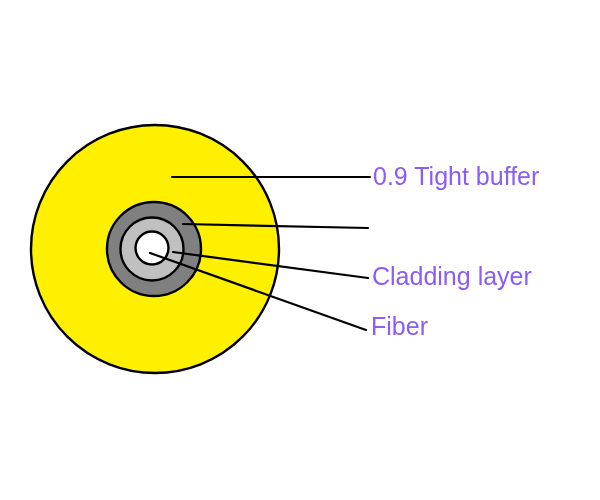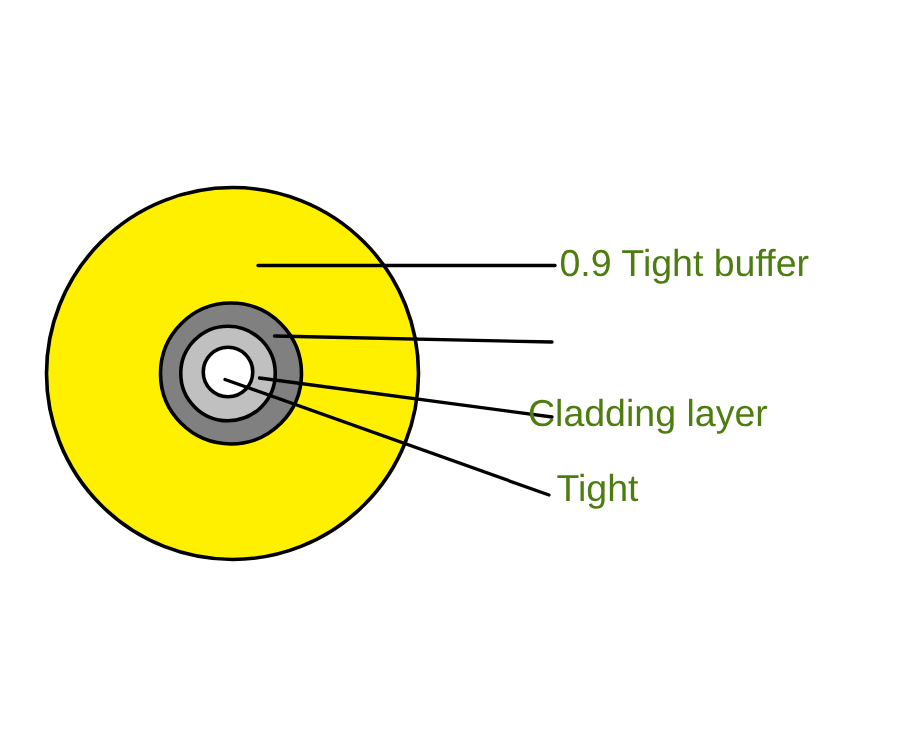--- a/index.html
+++ b/index.html
@@ -22,28 +22,28 @@
   #cable-svg {
     position: absolute;
     left: 0;
     top: 0;
     display: block;
   }
   .label-text {
     position: absolute;
     font-family: "Liberation Sans", sans-serif;
     font-size: 25px;
-    color: #4d7c0f;
+    color: #8b5cf6;
     white-space: nowrap;
     letter-spacing: 0px;
     line-height: 1;
   }
   #label-tight-buffer { left: 373px; top: 164px; }
   #label-coating      { left: 373px; top: 214px; }
-  #label-cladding     { left: 352px; top: 264px; }
+  #label-cladding     { left: 372px; top: 264px; }
   #label-fiber        { left: 371px; top: 314px; }
 </style>
 </head>
 <body>
 
 <div id="diagram-root">
 
   <svg id="cable-svg" width="600" height="500" viewBox="0 0 600 500">
 
     <circle cx="155" cy="249" r="124" fill="#FFF000" stroke="#000000" stroke-width="2.4"></circle>
@@ -61,15 +61,15 @@
     <line x1="173" y1="252" x2="368" y2="278" stroke="#000000" stroke-width="2.2" stroke-linecap="round"></line>
 
     <line x1="150" y1="253" x2="366" y2="330" stroke="#000000" stroke-width="2.2" stroke-linecap="round"></line>
   </svg>
 
   <div class="label-text" id="label-tight-buffer">0.9 Tight buffer</div>
 
 
   <div class="label-text" id="label-cladding">Cladding layer</div>
 
-  <div class="label-text" id="label-fiber">Tight</div>
+  <div class="label-text" id="label-fiber">Fiber</div>
 
 </div>
 
 </body></html>

